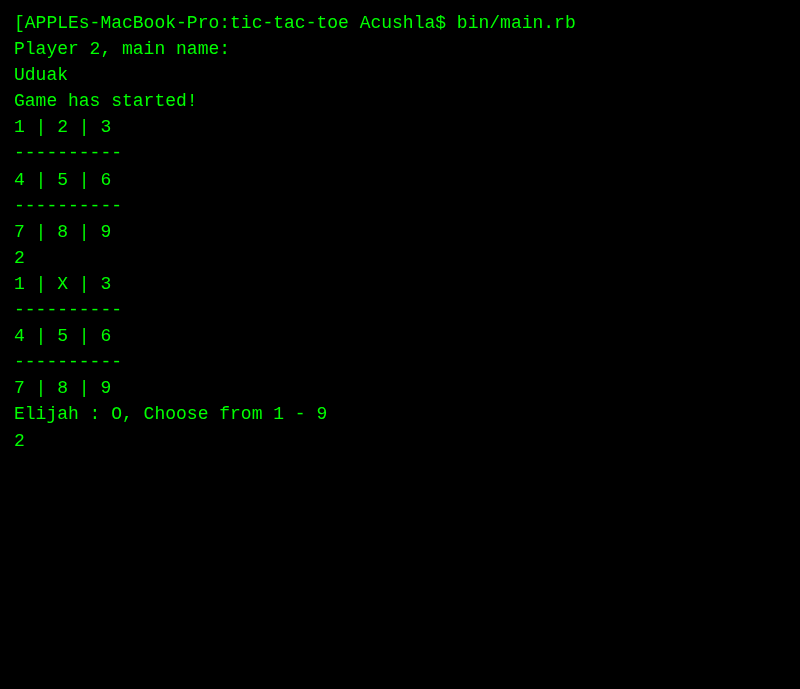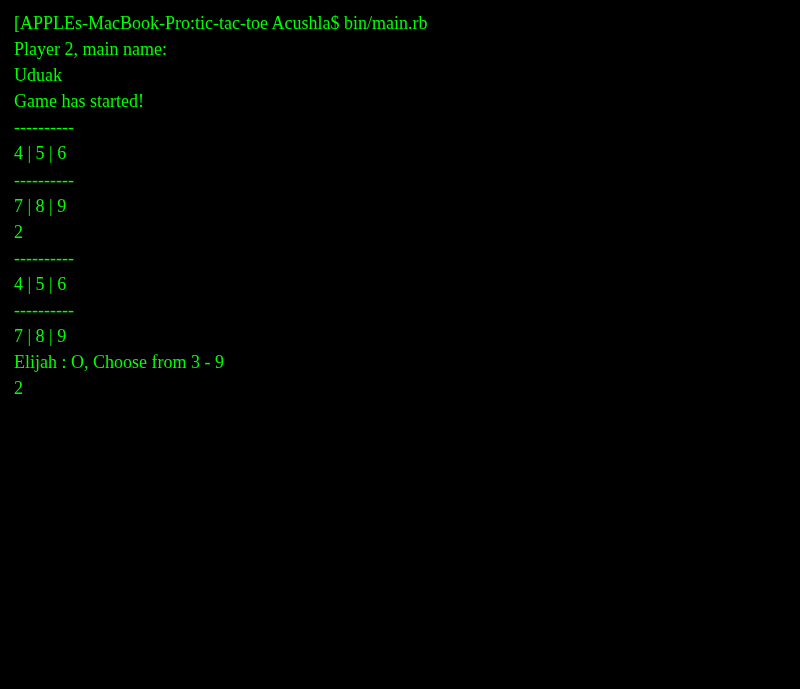--- a/index.html
+++ b/index.html
@@ -1,19 +1,18 @@
 <!DOCTYPE html>
 <html><head>
   <meta charset="utf-8">
   <style>
     * {
       margin: 0;
       padding: 0;
       box-sizing: border-box;
-      font-family: Liberation Serif, serif;
     }
 
     body {
       background-color: #000000;
       width: 800px;
       height: 689px;
       overflow: hidden;
       font-family: 'Courier New', Courier, monospace;
       font-size: 18px;
       color: #00ff00;
@@ -31,24 +30,26 @@
 
 <div id="terminal-output">
     <span class="terminal-line">[APPLEs-MacBook-Pro:tic-tac-toe Acushla$ bin/main.rb</span>
     <span class="terminal-line"></span>
     <span class="terminal-line"></span>
     <span class="terminal-line"></span>
     <span class="terminal-line">Player 2, main name:</span>
     <span class="terminal-line">Uduak</span>
     <span class="terminal-line"></span>
     <span class="terminal-line">Game has started!</span>
+    <span class="terminal-line">1 | 2 | 3</span>
     <span class="terminal-line">----------</span>
     <span class="terminal-line">4 | 5 | 6</span>
     <span class="terminal-line">----------</span>
     <span class="terminal-line">7 | 8 | 9</span>
     <span class="terminal-line">2</span>
+    <span class="terminal-line">1 | X | 3</span>
     <span class="terminal-line">----------</span>
     <span class="terminal-line">4 | 5 | 6</span>
     <span class="terminal-line">----------</span>
     <span class="terminal-line">7 | 8 | 9</span>
-    <span class="terminal-line">Elijah : O, Choose from 3 - 9</span>
+    <span class="terminal-line">Elijah : O, Choose from 1 - 9</span>
     <span class="terminal-line">2</span>
   </div>
 
 </body></html>

